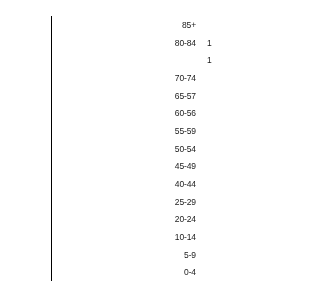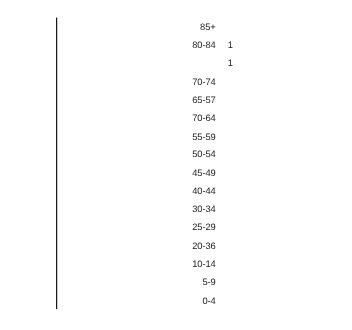--- a/index.html
+++ b/index.html
@@ -109,49 +109,45 @@
         </div>
         <div class="row">
           <div class="cat-label">70-74</div>
           <div class="bar-wrap"></div>
         </div>
         <div class="row">
           <div class="cat-label">65-57</div>
           <div class="bar-wrap"></div>
         </div>
         <div class="row">
-          <div class="cat-label">70-64</div>
+          <div class="cat-label">60-56</div>
           <div class="bar-wrap"></div>
         </div>
         <div class="row">
           <div class="cat-label">55-59</div>
           <div class="bar-wrap"></div>
         </div>
         <div class="row">
           <div class="cat-label">50-54</div>
           <div class="bar-wrap"></div>
         </div>
         <div class="row">
           <div class="cat-label">45-49</div>
           <div class="bar-wrap"></div>
         </div>
         <div class="row">
           <div class="cat-label">40-44</div>
           <div class="bar-wrap"></div>
         </div>
         <div class="row">
-          <div class="cat-label">30-34</div>
-          <div class="bar-wrap"></div>
-        </div>
-        <div class="row">
           <div class="cat-label">25-29</div>
           <div class="bar-wrap"></div>
         </div>
         <div class="row">
-          <div class="cat-label">20-36</div>
+          <div class="cat-label">20-24</div>
           <div class="bar-wrap"></div>
         </div>
         <div class="row">
           <div class="cat-label">10-14</div>
           <div class="bar-wrap"></div>
         </div>
         <div class="row">
           <div class="cat-label">5-9</div>
           <div class="bar-wrap"></div>
         </div>

